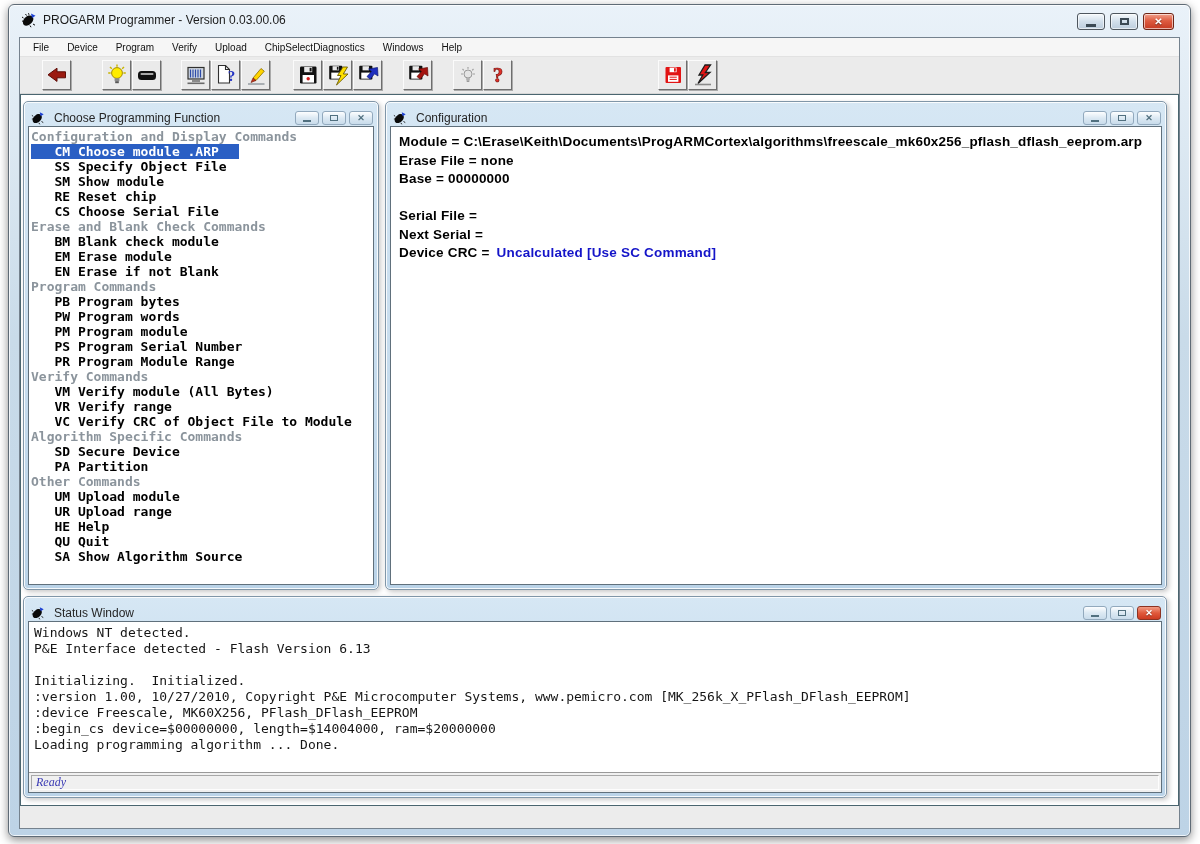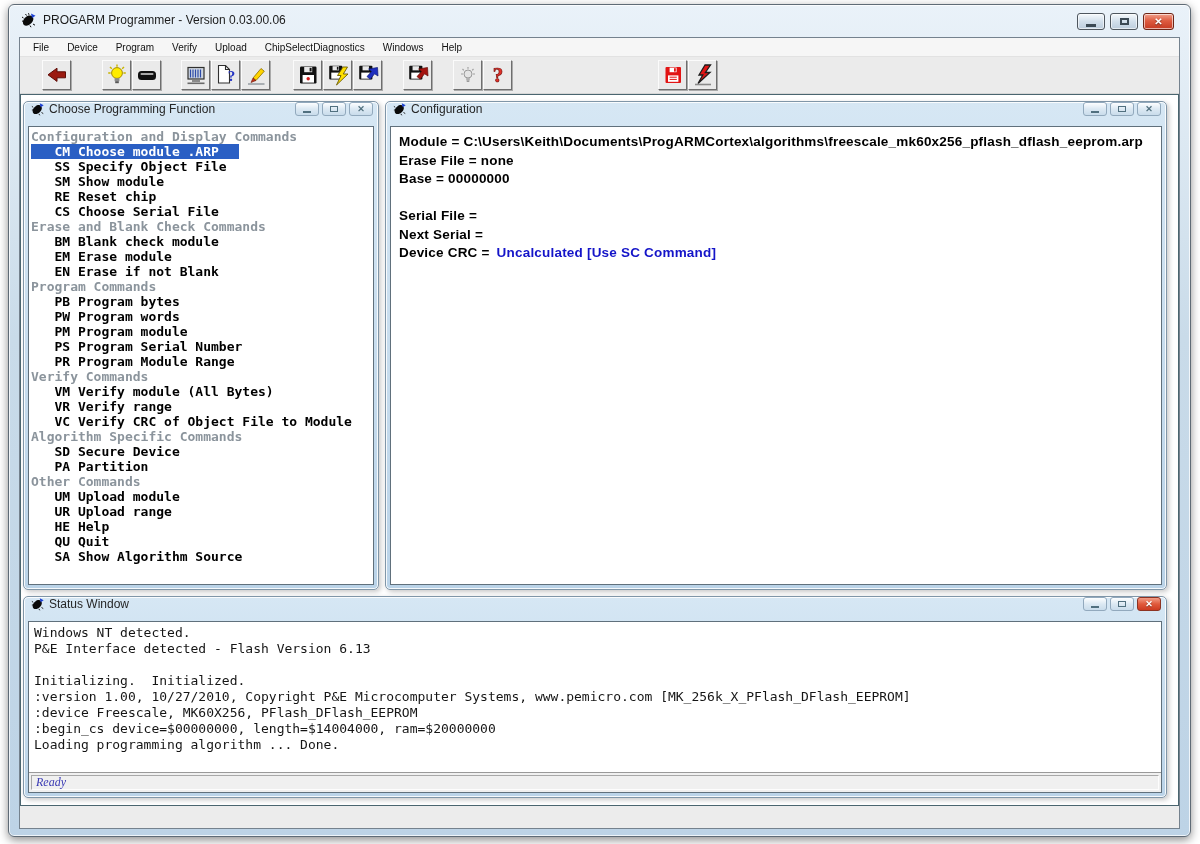--- a/index.html
+++ b/index.html
@@ -46,21 +46,21 @@
             display:flex; align-items:center; justify-content:center; }
   .tb-btn svg { width:24px; height:24px; display:block; }
 
   .mdi { flex:1; background:#fff; border:1px solid #4a656f; position:relative; overflow:hidden; }
   .bottomstrip { height:22px; background:#ececec; }
 
   
   .child { position:absolute; border-radius:5px; border:1px solid #8096a8;
            background:linear-gradient(#d6e7f4,#bad3e8);
            box-shadow:inset 0 0 0 1px rgba(255,255,255,.85), 2px 2px 5px rgba(0,0,0,.22); }
-  .ctitle { height:23px; display:flex; align-items:flex-start; gap:4px; padding:0 5px 0 7px;
+  .ctitle { height:23px; display:flex; align-items:flex-end; gap:9px; padding:0 5px 0 7px;
             font-size:12px; color:#262626; }
   .ctitle .bug { width:14px; height:14px; }
   .cbtns { margin-left:auto; display:flex; gap:3px; }
   .cbtn { width:24px; height:14px; border:1px solid #92a9bd; border-radius:3px; padding:0;
           background:linear-gradient(#fdfeff,#dcE9f3 50%,#c9dcEB);
           background:linear-gradient(#fdfeff,#dce9f3 50%,#c9dceb);
           display:flex; align-items:center; justify-content:center; }
   .cbtn .g-min { width:8px; height:2px; background:#51707f; margin-top:5px; }
   .cbtn .g-max { width:8px; height:6px; border:1.5px solid #51707f; }
   .cbtn .g-x  { color:#51707f; font-size:9px; font-weight:bold; line-height:9px; text-shadow:none; }
@@ -332,21 +332,21 @@
               <button class="cbtn">
                   <span class="g-max"></span>
                 </button>
               <button class="cbtn">
                   <span class="g-x">✕</span>
                 </button>
             </span>
           </div>
           <div class="ccontent">
             <div class="cfg" id="cfg-lines">
-                <div class="cfg-line">Module = C:\Users\Keith\Documents\ProgARMCortex\algorithms\freescale_mk60x256_pflash_dflash_eeprom.arp</div>
+                <div class="cfg-line">Module = C:\Erase\Keith\Documents\ProgARMCortex\algorithms\freescale_mk60x256_pflash_dflash_eeprom.arp</div>
                 <div class="cfg-line">Erase File = none</div>
                 <div class="cfg-line">Base = 00000000</div>
                 <div class="cfg-line"></div>
                 <div class="cfg-line">Serial File =</div>
                 <div class="cfg-line">Next Serial =</div>
                 <div class="cfg-line"><span>Device CRC =</span><span class="cfg-crc-value">Uncalculated [Use SC Command]</span></div>
               </div>
           </div>
         </div>
 

